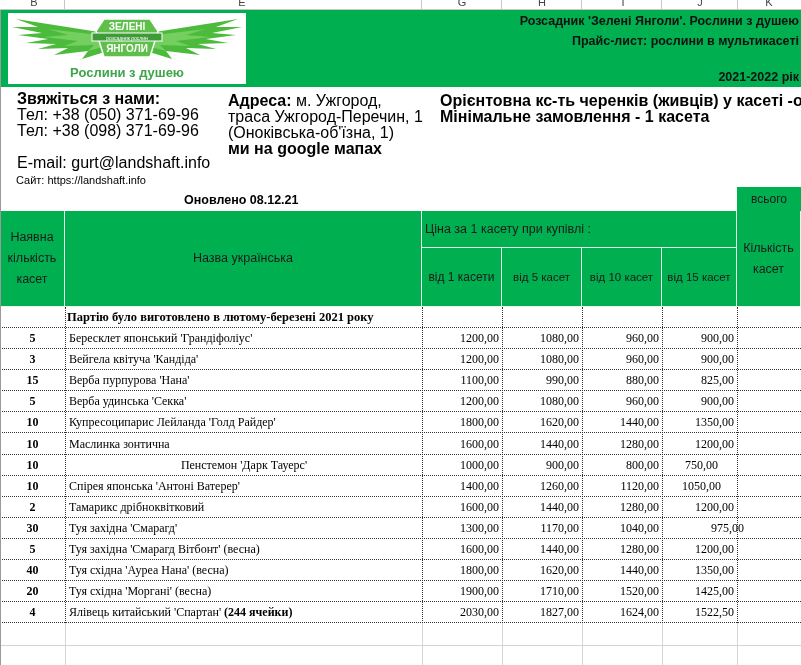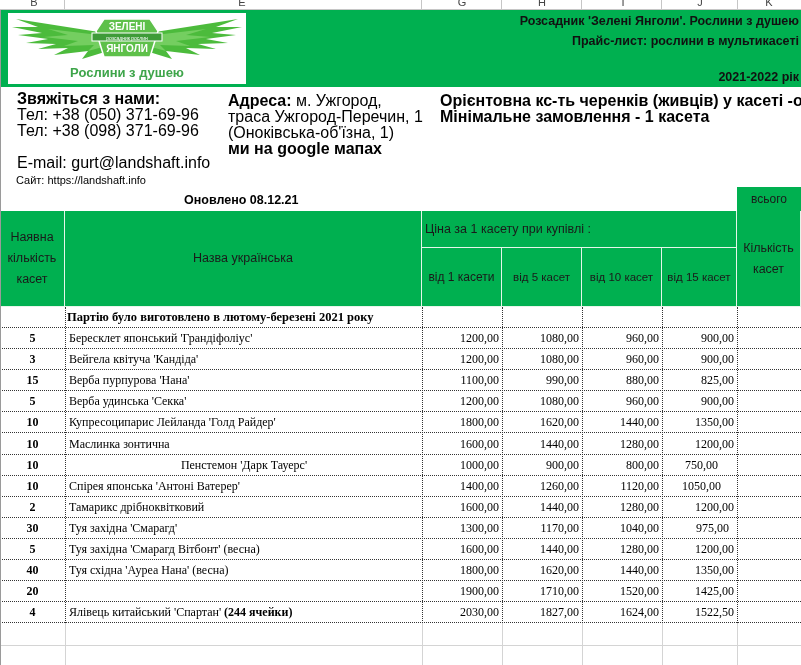--- a/index.html
+++ b/index.html
@@ -182,21 +182,21 @@
       <div class="c" style="left: 582px; width: 77px; text-align: right;">1280,00</div>
       <div class="c" style="left: 662px; width: 72px; text-align: right;">1200,00</div>
       <div class="c" style="left: 737px; width: 64px; text-align: center;"></div>
     </div>
     <div class="row" style="top: 517.9px;">
       <div class="c b" style="left: 0px; width: 65px; text-align: center;">30</div>
       <div class="c" style="left: 69px; width: 350px; text-align: left;"><span>Туя західна 'Смарагд'</span></div>
       <div class="c" style="left: 422px; width: 77px; text-align: right;">1300,00</div>
       <div class="c" style="left: 502px; width: 77px; text-align: right;">1170,00</div>
       <div class="c" style="left: 582px; width: 77px; text-align: right;">1040,00</div>
-      <div class="c" style="left: 696px; width: 72px; text-align: left;">975,00</div>
+      <div class="c" style="left: 672px; width: 72px; text-align: right;">975,00</div>
       <div class="c" style="left: 737px; width: 64px; text-align: center;"></div>
     </div>
     <div class="row" style="top: 539px;">
       <div class="c b" style="left: 0px; width: 65px; text-align: center;">5</div>
       <div class="c" style="left: 69px; width: 350px; text-align: left;"><span>Туя західна 'Смарагд Вітбонт' (весна)</span></div>
       <div class="c" style="left: 422px; width: 77px; text-align: right;">1600,00</div>
       <div class="c" style="left: 502px; width: 77px; text-align: right;">1440,00</div>
       <div class="c" style="left: 582px; width: 77px; text-align: right;">1280,00</div>
       <div class="c" style="left: 662px; width: 72px; text-align: right;">1200,00</div>
       <div class="c" style="left: 737px; width: 64px; text-align: center;"></div>
@@ -205,20 +205,21 @@
       <div class="c b" style="left: 0px; width: 65px; text-align: center;">40</div>
       <div class="c" style="left: 69px; width: 350px; text-align: left;"><span>Туя східна 'Ауреа Нана' (весна)</span></div>
       <div class="c" style="left: 422px; width: 77px; text-align: right;">1800,00</div>
       <div class="c" style="left: 502px; width: 77px; text-align: right;">1620,00</div>
       <div class="c" style="left: 582px; width: 77px; text-align: right;">1440,00</div>
       <div class="c" style="left: 662px; width: 72px; text-align: right;">1350,00</div>
       <div class="c" style="left: 737px; width: 64px; text-align: center;"></div>
     </div>
     <div class="row" style="top: 581.2px;">
       <div class="c b" style="left: 0px; width: 65px; text-align: center;">20</div>
+      <div class="c" style="left: 69px; width: 350px; text-align: left;"><span>Туя східна 'Моргані' (весна)</span></div>
       <div class="c" style="left: 422px; width: 77px; text-align: right;">1900,00</div>
       <div class="c" style="left: 502px; width: 77px; text-align: right;">1710,00</div>
       <div class="c" style="left: 582px; width: 77px; text-align: right;">1520,00</div>
       <div class="c" style="left: 662px; width: 72px; text-align: right;">1425,00</div>
       <div class="c" style="left: 737px; width: 64px; text-align: center;"></div>
     </div>
     <div class="row" style="top: 602.3px;">
       <div class="c b" style="left: 0px; width: 65px; text-align: center;">4</div>
       <div class="c" style="left: 69px; width: 350px; text-align: left;"><span>Ялівець китайський 'Спартан' </span><span class="b">(244 ячейки)</span></div>
       <div class="c" style="left: 422px; width: 77px; text-align: right;">2030,00</div>

